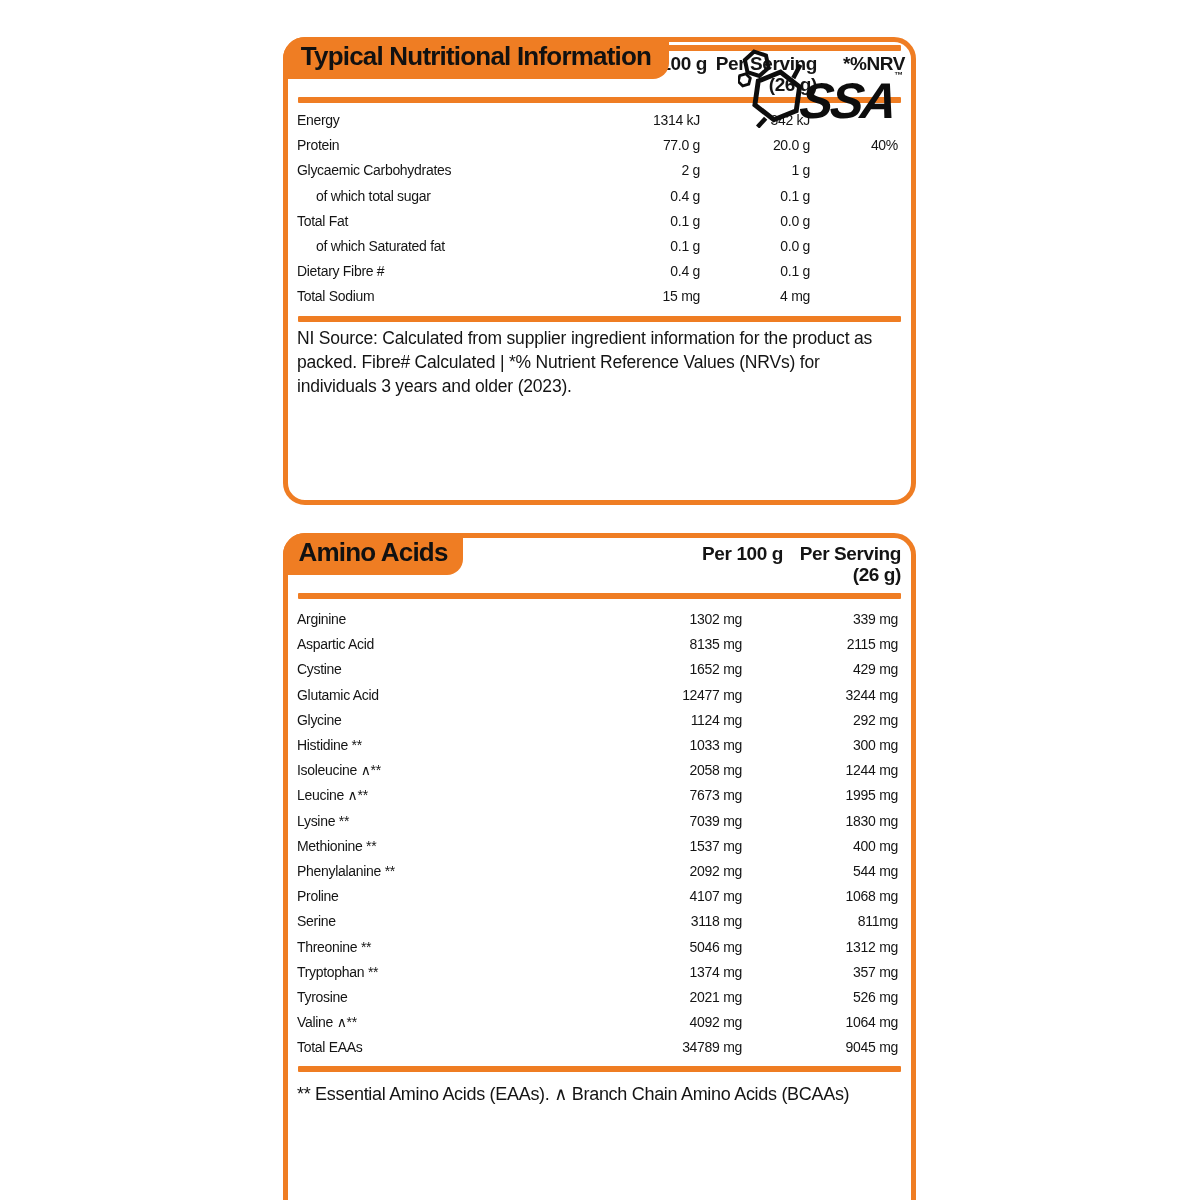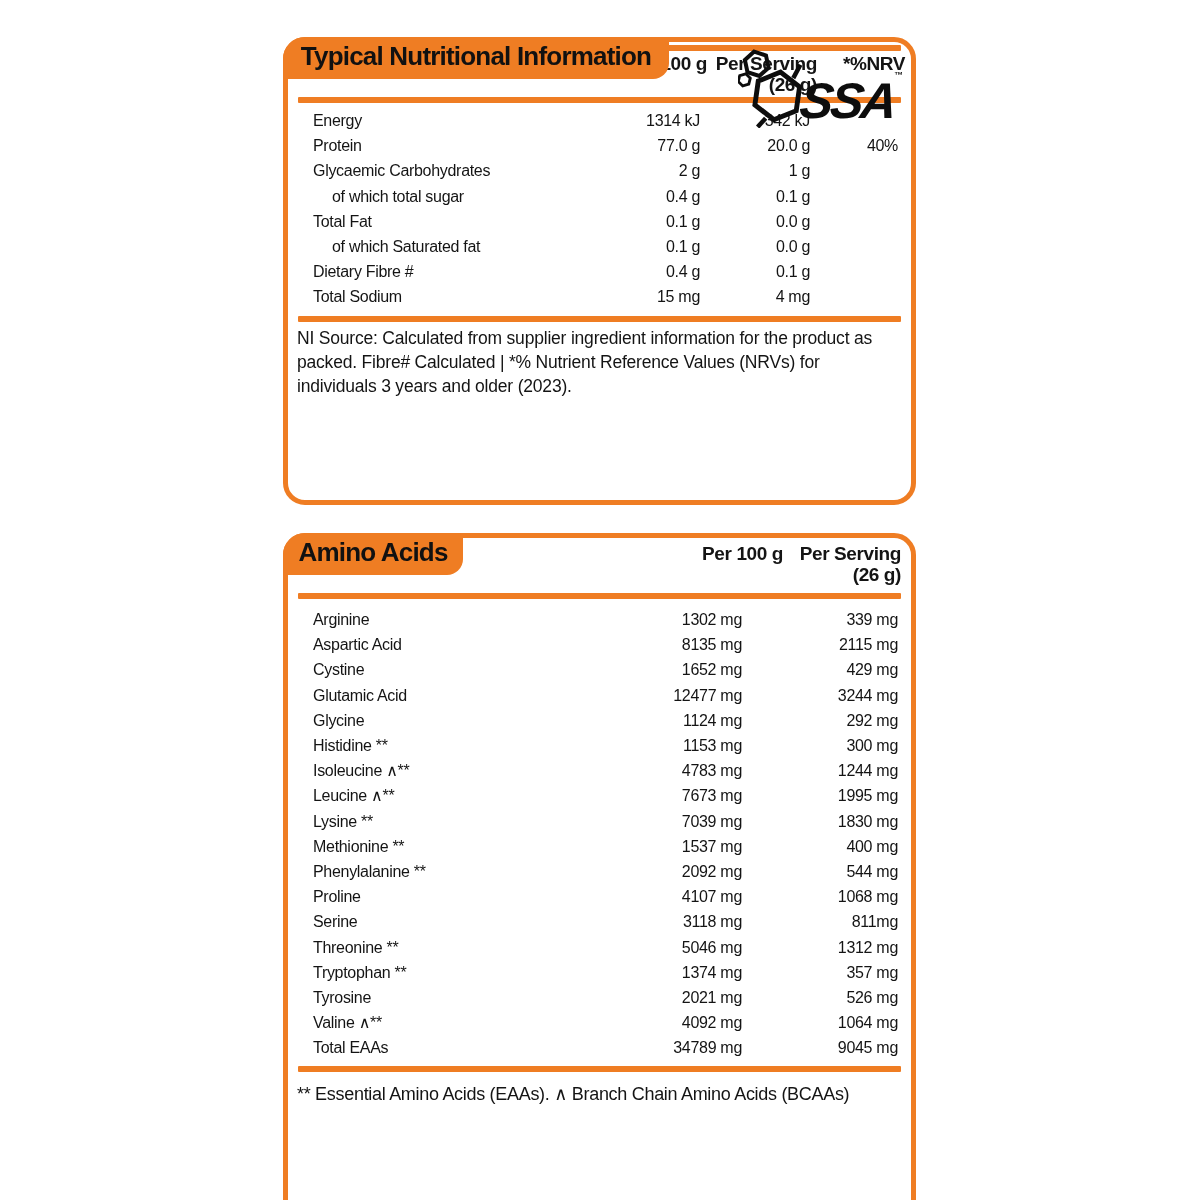--- a/index.html
+++ b/index.html
@@ -50,21 +50,21 @@
   .p1 .rule-1 { margin-top:3px; }
 
   .hdr { display:flex; align-items:flex-start; margin-top:2px; padding:0 6px 0 9px;
          font-weight:bold; font-size:19px; line-height:21px; letter-spacing:-0.4px; }
   .hdr .lbl { flex:1; }
   .p1 .hdr .c1 { width:110px; text-align:right; }
   .p1 .hdr .c2 { width:110px; text-align:right; }
   .p1 .hdr .c3 { width:88px;  text-align:right; }
   .p1 .rule-2 { margin-top:2px; }
 
-  .rows { margin-top:5px; font-size:16px; line-height:25.2px;margin-left:16px; }
+  .rows { margin-top:5px; font-size:14px; line-height:25.2px; }
   .row  { display:flex; padding:0 13px 0 9px; }
   .row .lbl { flex:1; white-space:nowrap; }
   .row .lbl.indent { padding-left:19px; }
   .p1 .row .c1 { width:110px; text-align:right; }
   .p1 .row .c2 { width:110px; text-align:right; }
   .p1 .row .c3 { width:88px;  text-align:right; }
   .p1 .rule-3 { margin-top:6px; }
   .note { margin:4px 13px 0 9px; font-size:17.5px; line-height:24px; letter-spacing:-0.2px; }
 
   .p2 .hdr { margin-top:5px; padding-right:10px; }
@@ -225,27 +225,27 @@
   </div>
 
   <div class="row">
     <div class="lbl">Glycine</div>
     <div class="c1">1124 mg</div>
     <div class="c2">292 mg</div>
   </div>
 
   <div class="row">
     <div class="lbl">Histidine **</div>
-    <div class="c1">1153 mg</div>
+    <div class="c1">1033 mg</div>
     <div class="c2">300 mg</div>
   </div>
 
   <div class="row">
     <div class="lbl">Isoleucine ∧**</div>
-    <div class="c1">4783 mg</div>
+    <div class="c1">2058 mg</div>
     <div class="c2">1244 mg</div>
   </div>
 
   <div class="row">
     <div class="lbl">Leucine ∧**</div>
     <div class="c1">7673 mg</div>
     <div class="c2">1995 mg</div>
   </div>
 
   <div class="row">

